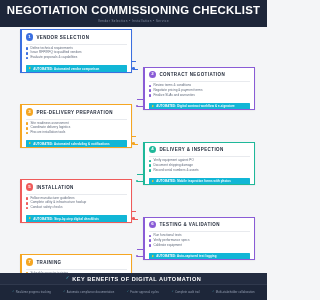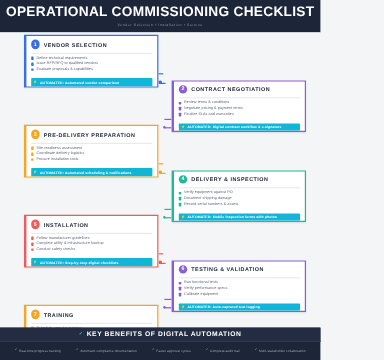--- a/index.html
+++ b/index.html
@@ -80,21 +80,21 @@
   .fitem{display:flex;align-items:center;gap:1.4px;}
   .fitem-ico{color:#4fd8e8;font-size:2.6px;line-height:1;}
   .fitem-text{color:#98a2b6;font-size:2.7px;letter-spacing:.08px;white-space:nowrap;}
 </style>
 </head>
 <body>
 
 <div class="page">
 
   <div class="header">
-    <div class="header-title">OPERATIONAL COMMISSIONING CHECKLIST</div>
+    <div class="header-title">NEGOTIATION COMMISSIONING CHECKLIST</div>
     <div class="header-sub">Vendor Selection  •  Installation  •  Service</div>
   </div>
 
   <div class="canvas">
     <div id="connectors">
         <div class="seg" style="left: 132px; top: 34px; width: 4px; height: 0.9px; background: rgb(59, 111, 224); position: absolute;"></div>
         <div class="seg" style="left: 133.2px; top: 41.5px; width: 0.9px; background: rgb(59, 111, 224); position: absolute;"></div>
         <div class="seg" style="left: 133.2px; top: 41.5px; width: 4.5px; height: 0.9px; background: rgb(59, 111, 224); position: absolute;"></div>
         <div class="dot" style="background: rgb(59, 111, 224); left: 132.2px; top: 40.3px;"></div>
         <div class="seg" style="left: 137px; top: 71.5px; width: 6px; height: 0.9px; background: rgb(138, 92, 214); position: absolute;"></div>

